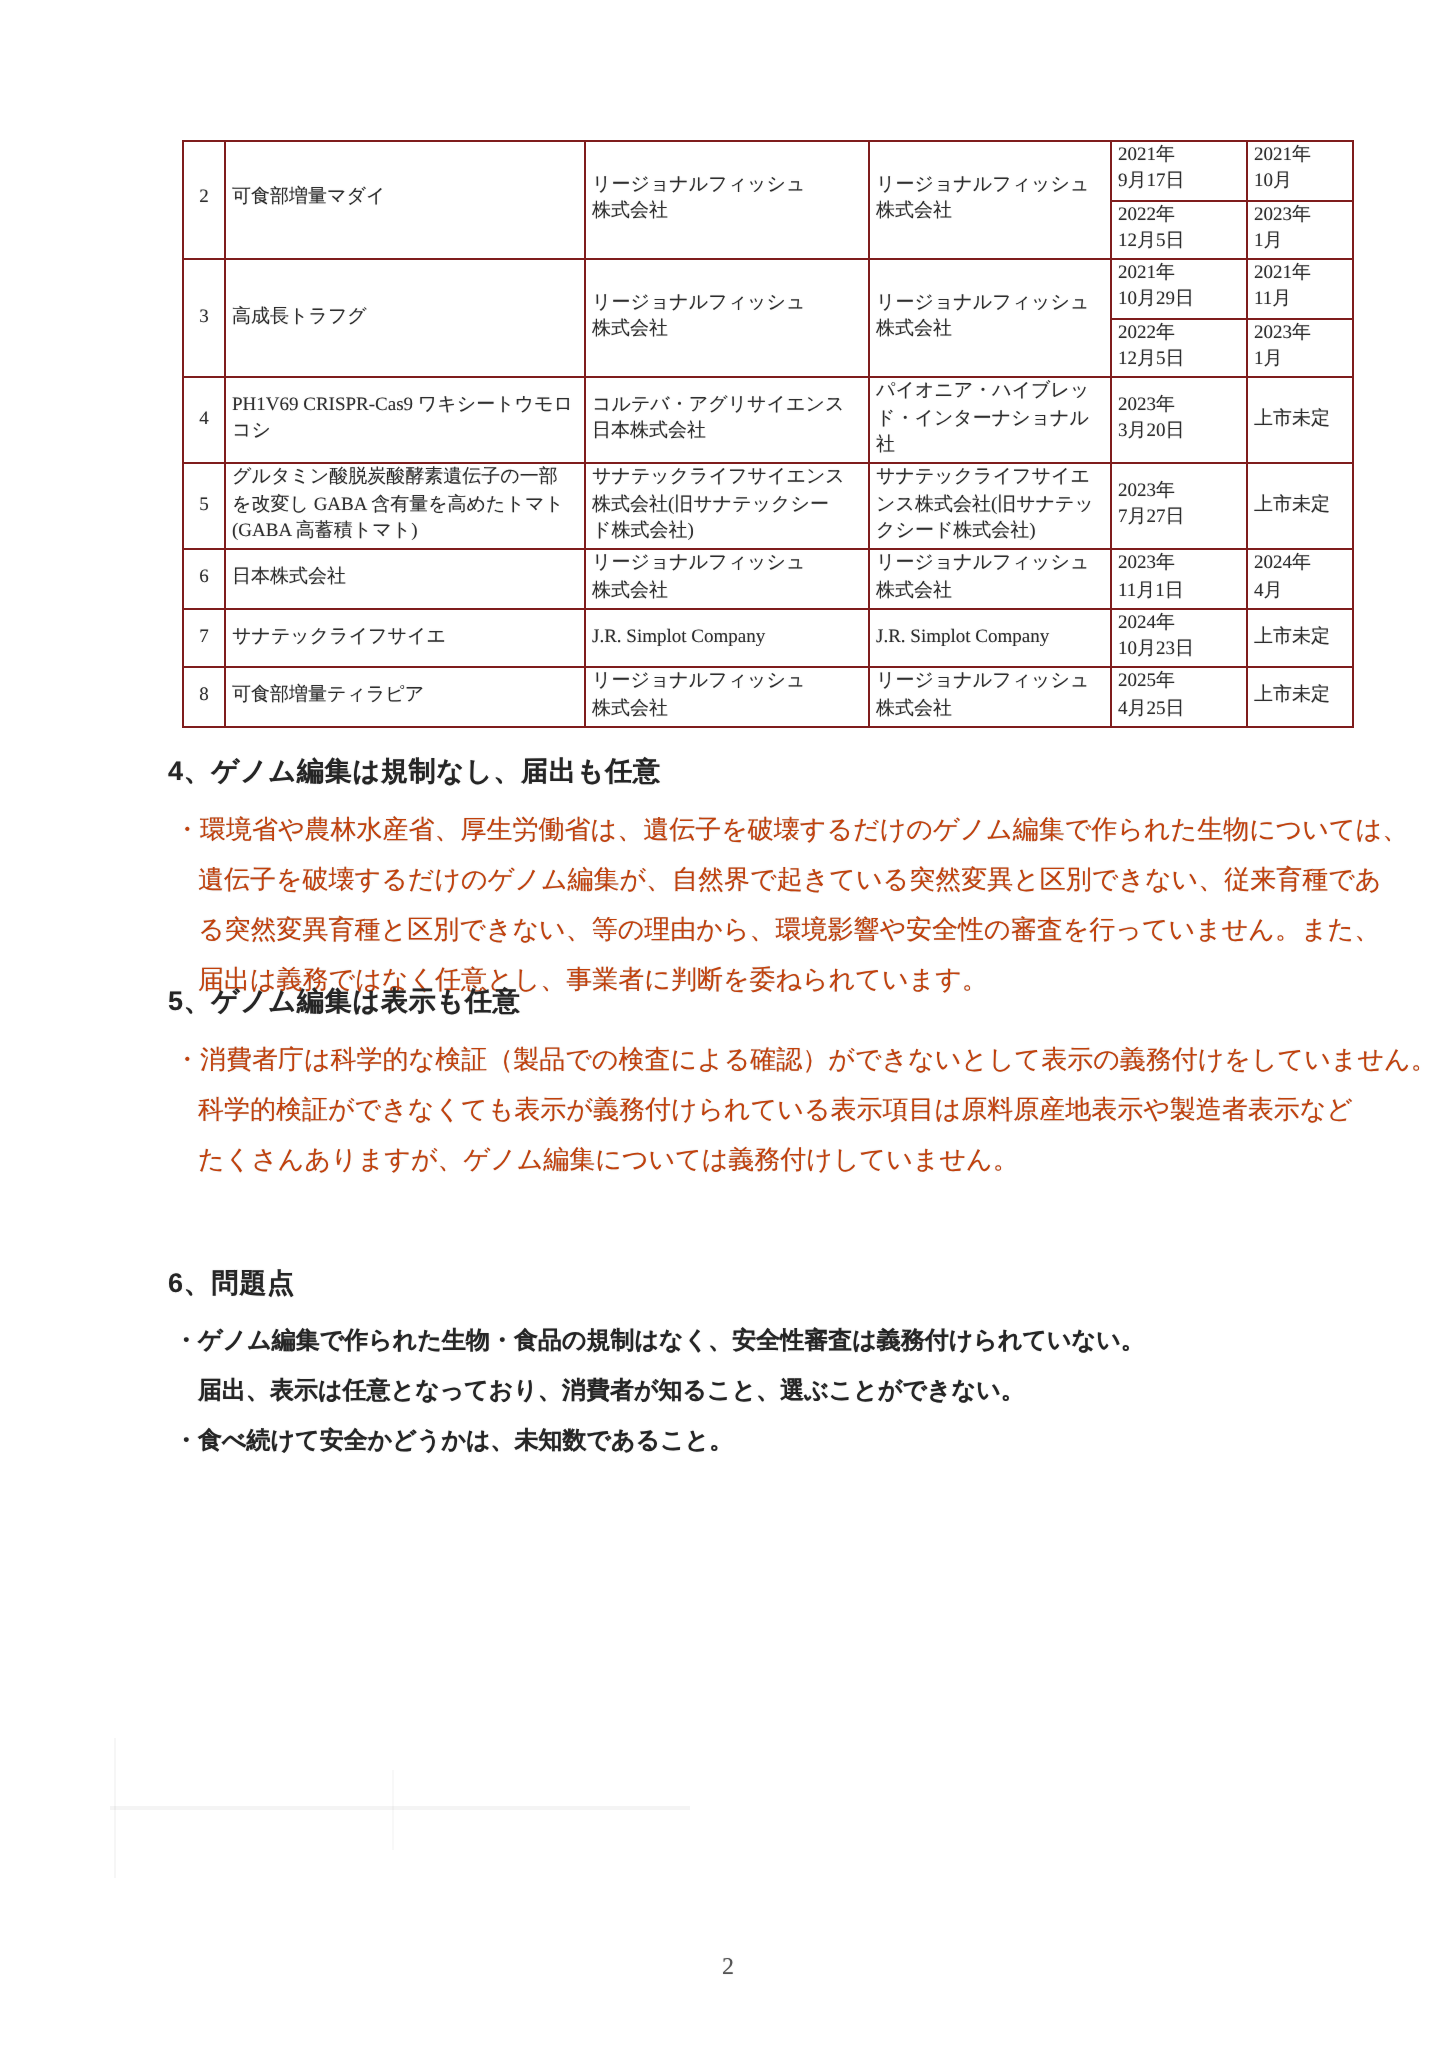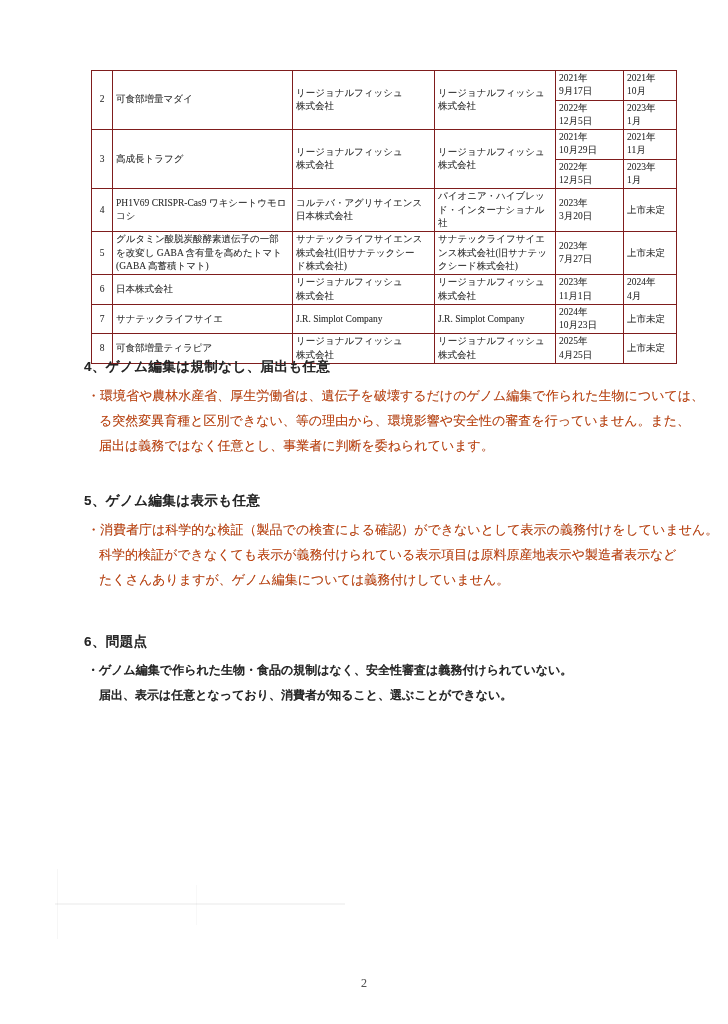--- a/index.html
+++ b/index.html
@@ -21,21 +21,21 @@
     border:1px solid #7f1d1d;padding:1px 3px;vertical-align:middle;
     white-space:pre-line;overflow:hidden;
   }
   col.w-no{width:21px;}  col.w-name{width:180px;} col.w-dev{width:142px;}
   col.w-not{width:121px;} col.w-d1{width:68px;}  col.w-d2{width:53px;}
   .c-no{text-align:center;padding:1px 0;}
   tr.h29{height:29px;} tr.h30{height:30px;} tr.h43{height:43px;}
   tr.h27{height:27px;} tr.h24{height:24px;} tr.h28{height:28px;}
   
   .sec{position:absolute;left:84px;width:585px;}
-  .sec-4{top:357px;} .sec-5{top:491px;} .sec-6{top:632px;}
+  .sec-4{top:376px;} .sec-5{top:491px;} .sec-6{top:632px;}
   .sec .h{
     font-family:"Liberation Sans","DejaVu Sans",sans-serif;
     font-weight:bold;font-size:13.5px;letter-spacing:0.4px;color:#262626;
     height:26px;line-height:20px;
   }
   .sec .line{
     font-size:13px;line-height:25px;height:25px;padding-left:3px;
     color:#c2410c;white-space:nowrap;
   }
   .sec .line.ind{padding-left:15px;}
@@ -169,35 +169,37 @@
         <td>2025年
 4月25日</td>
         <td>上市未定</td>
       </tr>
     </tbody>
   </table>
 
   <div class="sec sec-4">
     <div class="h">4、ゲノム編集は規制なし、届出も任意</div>
     <div class="line">・環境省や農林水産省、厚生労働省は、遺伝子を破壊するだけのゲノム編集で作られた生物については、</div>
+    <div class="line ind">遺伝子を破壊するだけのゲノム編集が、自然界で起きている突然変異と区別できない、従来育種であ</div>
     <div class="line ind">る突然変異育種と区別できない、等の理由から、環境影響や安全性の審査を行っていません。また、</div>
     <div class="line ind">届出は義務ではなく任意とし、事業者に判断を委ねられています。</div>
   </div>
 
   <div class="sec sec-5">
     <div class="h">5、ゲノム編集は表示も任意</div>
     <div class="line">・消費者庁は科学的な検証（製品での検査による確認）ができないとして表示の義務付けをしていません。</div>
     <div class="line ind">科学的検証ができなくても表示が義務付けられている表示項目は原料原産地表示や製造者表示など</div>
     <div class="line ind">たくさんありますが、ゲノム編集については義務付けしていません。</div>
   </div>
 
   <div class="sec sec-6">
     <div class="h">6、問題点</div>
     <div class="line">・ゲノム編集で作られた生物・食品の規制はなく、安全性審査は義務付けられていない。</div>
     <div class="line ind">届出、表示は任意となっており、消費者が知ること、選ぶことができない。</div>
+    <div class="line">・食べ続けて安全かどうかは、未知数であること。</div>
   </div>
 
   <div class="ghost-h"></div>
   <div class="ghost-v"></div>
   <div class="ghost-v2"></div>
 
   <div class="pageno">2</div>
 </div>
 
 </body></html>

